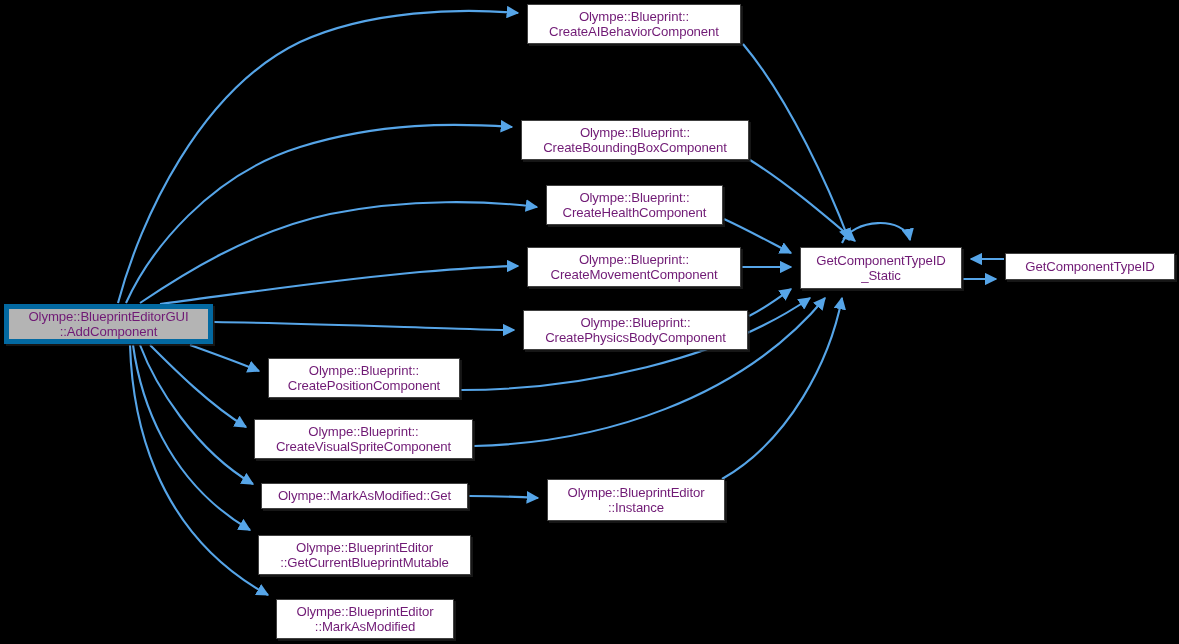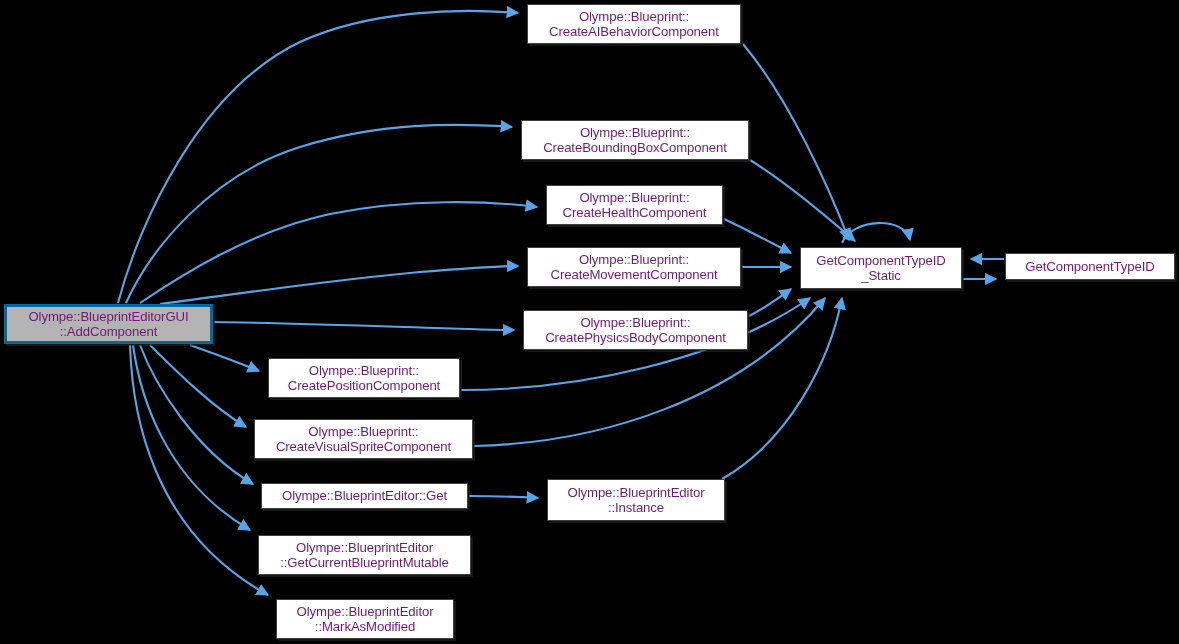--- a/index.html
+++ b/index.html
@@ -34,21 +34,21 @@
     text-align: center;
     color: #701a75;
     font-size: 13.2px;
     line-height: 15.5px;
     letter-spacing: -0.1px;
     cursor: pointer;
     white-space: pre;
   }
   .node.root {
     background: #b4b4b4;
-    border: 3px solid #0369a1;
+    border: 5px solid #0369a1;
   }
   .node-label {
     display: block;
     padding: 0 4px;
   }
 </style>
 </head>
 <body>
 
 <div id="graph-root">
@@ -125,21 +125,21 @@
     <span class="node-label">Olympe::Blueprint::
 CreatePositionComponent</span>
   </div>
 
   <div class="node" style="left:254px; top:419px; width:219px; height:40px;">
     <span class="node-label">Olympe::Blueprint::
 CreateVisualSpriteComponent</span>
   </div>
 
   <div class="node" style="left:261px; top:483px; width:207px; height:26px;">
-    <span class="node-label">Olympe::BlueprintEditor::Get</span>
+    <span class="node-label">Olympe::MarkAsModified::Get</span>
   </div>
 
   <div class="node" style="left:258px; top:535px; width:213px; height:40px;">
     <span class="node-label">Olympe::BlueprintEditor
 ::GetCurrentBlueprintMutable</span>
   </div>
 
   <div class="node" style="left:276px; top:599px; width:178px; height:40px;">
     <span class="node-label">Olympe::BlueprintEditor
 ::MarkAsModified</span>

